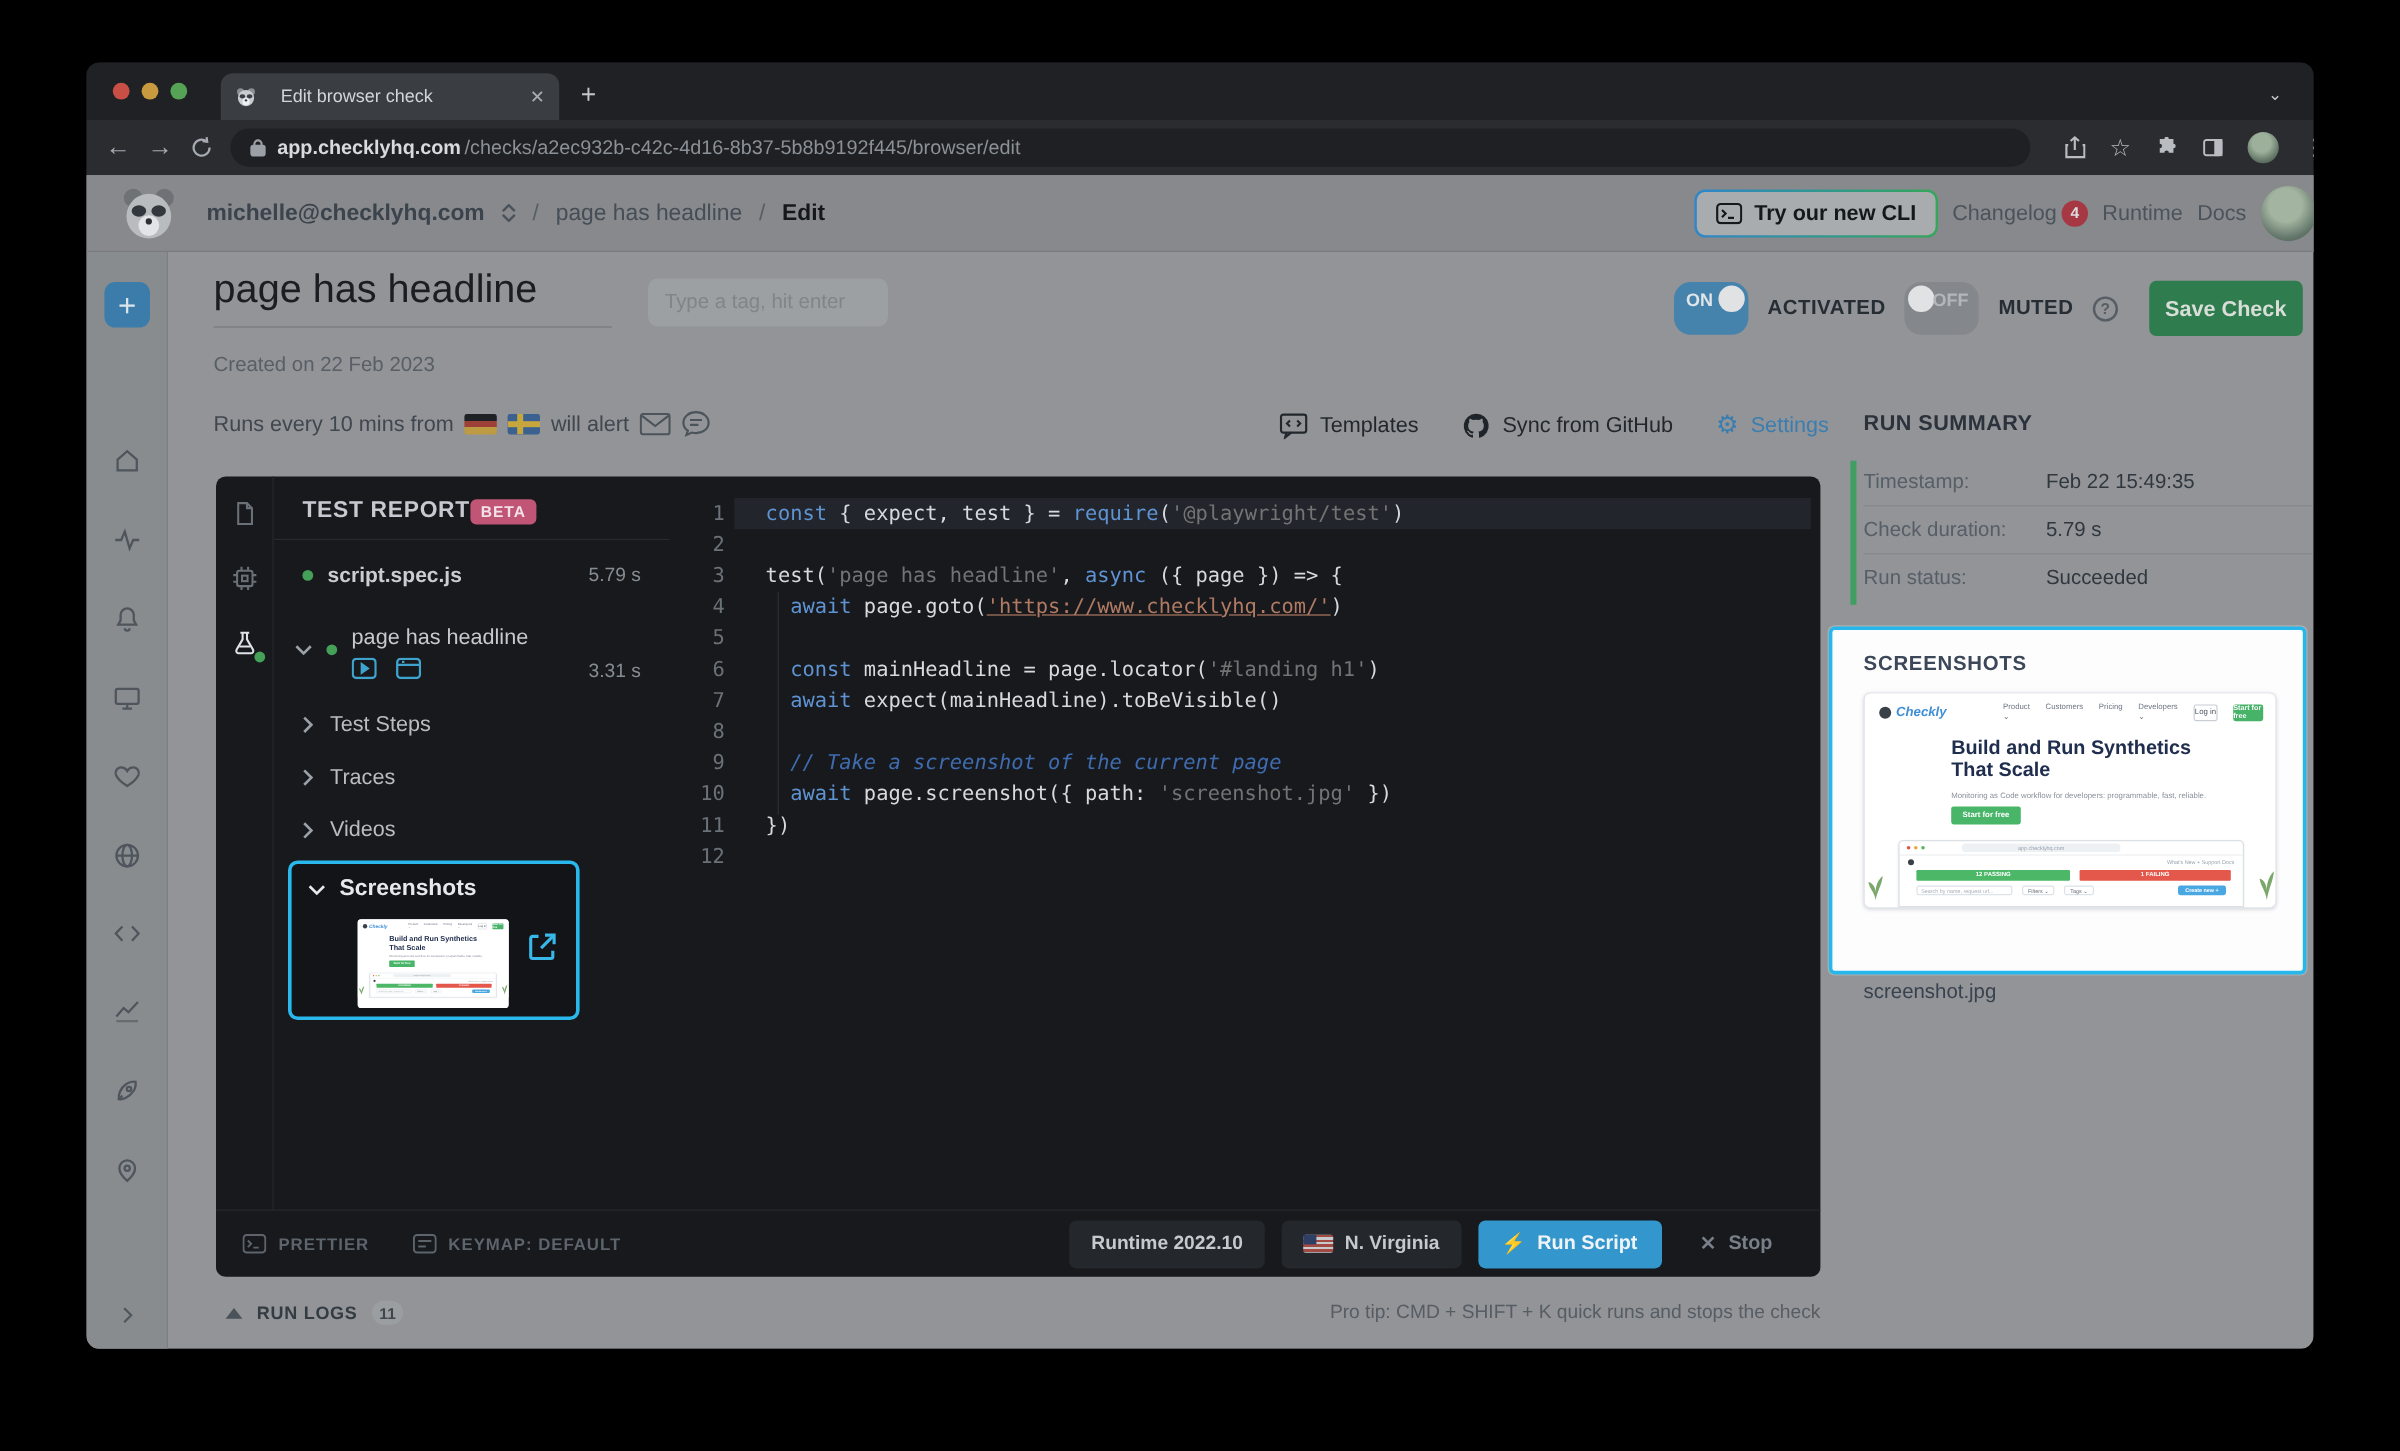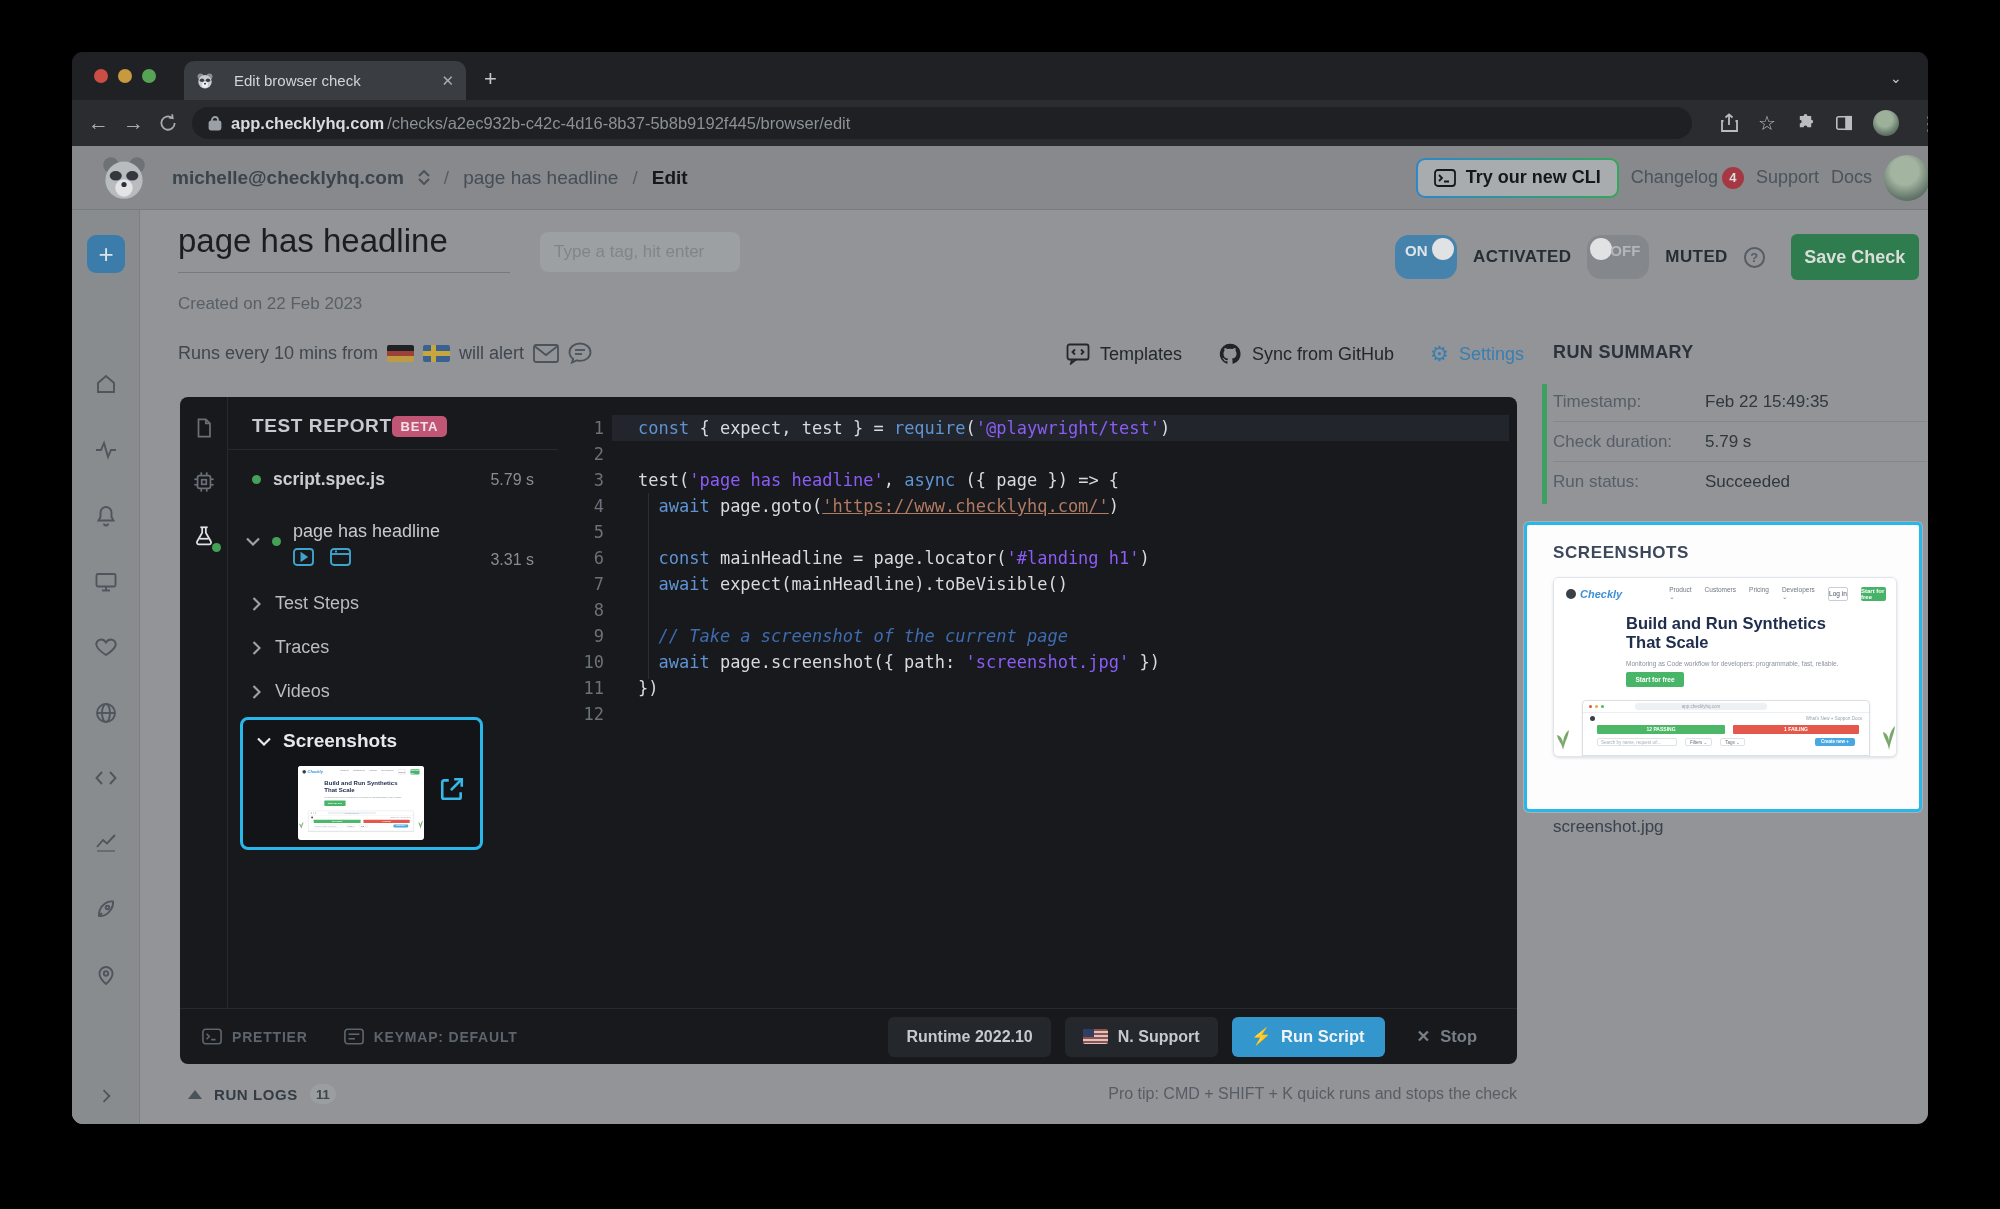--- a/index.html
+++ b/index.html
@@ -113,21 +113,21 @@
   .shot-box-head { left:14px; top:10px; display:flex; align-items:center; gap:12px; font-size:19px; font-weight:600; color:#e6e8ea; }
   .shot-thumb-sm { left:55px; top:46px; width:126px; height:74px; background:#fff; border-radius:3px; overflow:hidden; }
   .ext-ic { left:196px; top:56px; color:#39b7e8; }
 
   
   .editor { left:378px; top:0; width:959px; height:611px; font-family:"DejaVu Sans Mono", monospace; font-size:17px; }
   .active-line { left:54px; top:18px; width:897px; height:26px; background:#22262c; }
   .code-line { position:absolute; left:0; width:100%; height:26px; line-height:26px; white-space:pre; }
   .ln { position:absolute; left:0; width:46px; text-align:right; color:#6b7178; }
   .lc { position:absolute; left:80px; }
-  .tk-k { color:#5f93d2; } .tk-p { color:#d6dade; } .tk-s { color:#8b5cf6;text-align:right; }
+  .tk-k { color:#5f93d2; } .tk-p { color:#d6dade; } .tk-s { color:#737373;text-align:right; }
   .tk-su { color:#b07a63; text-decoration:underline; } .tk-c { color:#3f6cb0; font-style:italic; }
   .indent-guide { left:90px; top:96px; width:1px; height:186px; background:#2b2f35; }
 
   
   .ed-toolbar { left:0; top:611px; width:1337px; height:56px; border-top:1px solid #26292d; display:flex; align-items:center; padding:0 22px; gap:36px; }
   .ed-flag { display:flex; align-items:center; gap:10px; color:#5d646c; font-size:14px; font-weight:bold; letter-spacing:.8px; }
   .ed-right { margin-left:auto; display:flex; align-items:center; gap:14px; }
   .pill { height:40px; border-radius:6px; background:#24272c; color:#c6cacf; font-size:16px; font-weight:600; display:flex; align-items:center; padding:0 18px; gap:10px; }
   .run-btn { height:40px; border-radius:6px; background:#3396cc; color:#f0f4f7; font-size:16.5px; font-weight:bold; display:flex; align-items:center; padding:0 20px; gap:9px; }
   .stop-btn { height:40px; display:flex; align-items:center; padding:0 18px; gap:10px; color:#787f88; font-size:16.5px; font-weight:600; }
@@ -288,21 +288,21 @@
                   <polyline points="5 6 8 9 5 12"></polyline>
                   <line x1="10" y1="12.5" x2="15" y2="12.5"></line>
                 </svg>
               <span>Try our new CLI</span>
             </span>
           </span>
           <span style="display:flex;align-items:center;gap:22px">
             <span class="hdr-link">Changelog</span>
             <span class="badge-red">4</span>
           </span>
-          <span class="hdr-link">Support</span>
+          <span class="hdr-link">Runtime</span>
           <span class="hdr-link">Docs</span>
           <span class="avatar-lg"></span>
         </div>
       </div>
 
       <div class="abs app-side">
         <div class="abs plus-btn">+</div>
         <span class="abs side-ic" style="top:162px">
             <svg viewBox="0 0 24 24" width="24" height="24" fill="none" stroke="currentColor" stroke-width="1.9">
               <path d="M4 11l8-7 8 7v9H4z"></path>
@@ -657,21 +657,21 @@
                 <line x1="5" y1="11.5" x2="12" y2="11.5"></line>
               </svg>
             <span>KEYMAP: DEFAULT</span>
           </span>
           <span class="ed-right">
             <span class="pill">
                 <span>Runtime 2022.10</span>
               </span>
             <span class="pill">
               <span class="flag-us"></span>
-              <span>N. Support</span>
+              <span>N. Virginia</span>
             </span>
             <span class="run-btn">
               <span>⚡</span>
               <span>Run Script</span>
             </span>
             <span class="stop-btn">
               <span>✕</span>
               <span>Stop</span>
             </span>
           </span>

